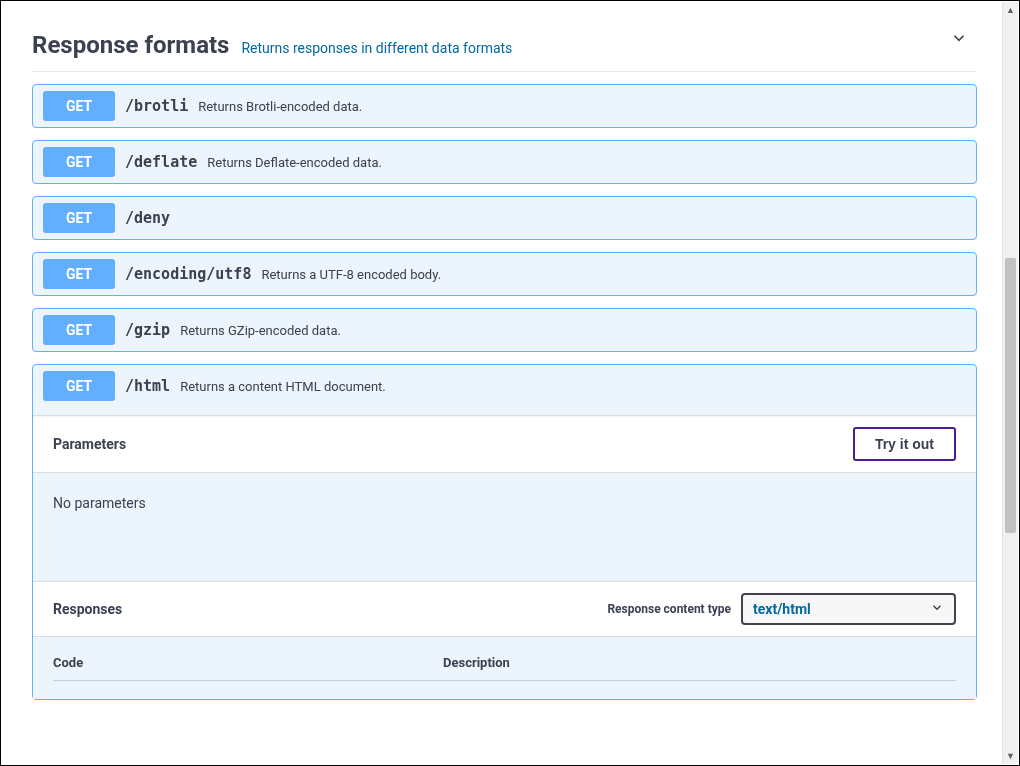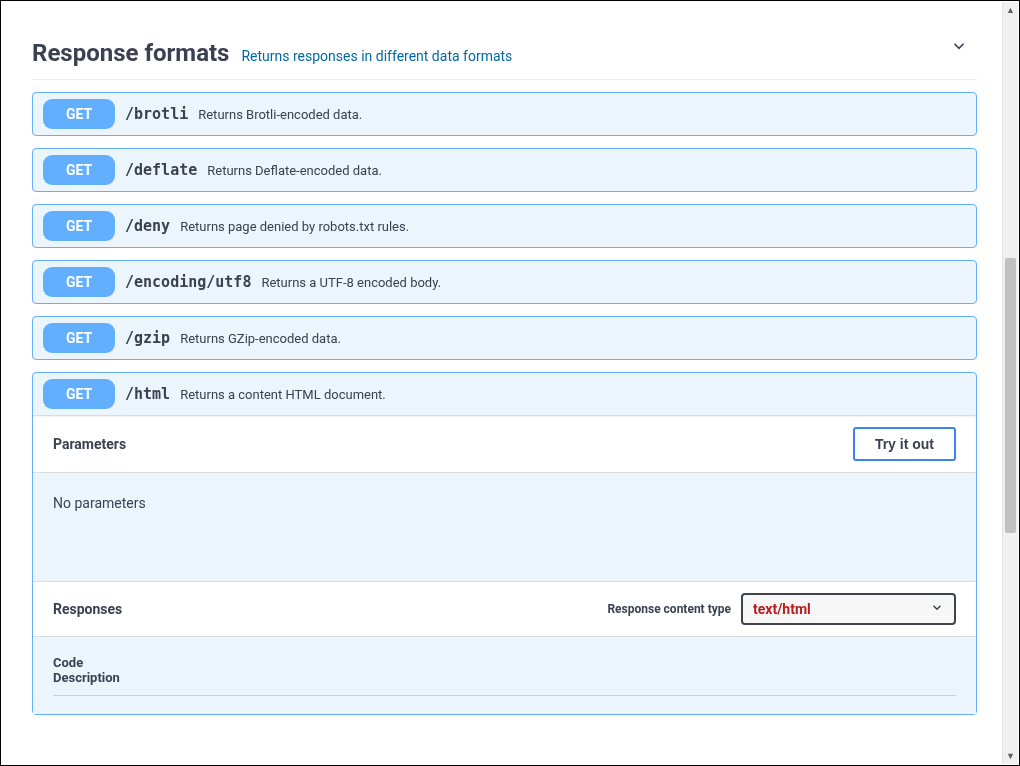--- a/index.html
+++ b/index.html
@@ -13,21 +13,21 @@
     width: 1020px;
     height: 766px;
     border: 1px solid #000;
     position: relative;
     background: #fff;
   }
   .scroll-area {
     position: absolute;
     top: 1px; left: 1px; right: 18px; bottom: 1px;
     overflow-y: auto;
-    padding: 8px 0 30px 0;
+    padding: 0 0 30px 0;
     background: #fff;
   }
   .content {
     padding: 0 24px 0 30px;
   }
   .section-header {
     display: flex;
     align-items: center;
     justify-content: space-between;
     padding: 14px 8px 12px 0;
@@ -68,53 +68,53 @@
     cursor: pointer;
   }
   .method {
     background: #61affe;
     color: #fff;
     font-weight: 700;
     font-size: 14px;
     padding: 7px 0;
     width: 72px;
     text-align: center;
-    border-radius: 9px;
+    border-radius: 3px;
   }
   .path {
     font-family: ui-monospace, SFMono-Regular, Menlo, Consolas, monospace;
     font-size: 15px;
     font-weight: 600;
     color: #3b4151;
   }
   .op-desc {
     font-size: 13px;
     color: #3b4151;
   }
 
-  .op.expanded .op-body { display: block; }
+  .op.expanded .op-body { display: block; margin-top: 8px; }
   .op-body { display: none; }
 
   .params-bar {
     display: flex;
     justify-content: space-between;
     align-items: center;
     background: #fff;
     border-top: 1px solid #d8dde3;
     padding: 11px 20px;
     box-shadow: 0 1px 2px rgba(0,0,0,0.06) inset;
   }
   .params-title {
     font-size: 14px;
     font-weight: 700;
     color: #3b4151;
   }
   .try-btn {
     background: #fff;
-    border: 2px solid #3b82f6;
+    border: 2px solid #4c1d95;
     color: #3b4151;
     font-size: 14px;
     font-weight: 700;
     padding: 7px 20px;
     border-radius: 3px;
     cursor: pointer;
   }
   .no-params {
     padding: 22px 20px 70px;
     font-size: 14px;
@@ -147,41 +147,40 @@
     color: #3b4151;
   }
   .content-type-select {
     position: relative;
     border: 2px solid #41444e;
     border-radius: 4px;
     background: #f7f7f7;
     padding: 6px 38px 6px 10px;
     font-size: 14px;
     font-weight: 700;
-    color: #b91c1c;
+    color: #0369a1;
     min-width: 215px;
     cursor: pointer;
   }
   .content-type-select .sel-chevron {
     position: absolute;
     right: 10px; top: 50%; transform: translateY(-50%);
   }
   .content-type-select .sel-chevron svg {
     width: 14px; height: 14px; stroke: #3b4151; stroke-width: 2.4; fill: none;
   }
 
   .resp-table {
     padding: 18px 20px 0;
     background: #ecf4fc;
   }
   .resp-headers {
     display: flex;
     border-bottom: 1px solid rgba(59,65,81,0.2);
     padding-bottom: 10px;
-    flex-direction: column;
   }
   .col-code { width: 390px; font-size: 13px; font-weight: 700; color: #3b4151; }
   .col-desc { flex: 1; font-size: 13px; font-weight: 700; color: #3b4151; }
   .resp-row {
     display: flex;
     padding: 18px 0 0;
   }
   .code-val { width: 390px; font-size: 14px; color: #3b4151; padding-top: 10px; }
   .desc-box {
     flex: 1;
@@ -253,21 +252,20 @@
           <span class="method">GET</span>
           <span class="path">/deflate</span>
           <span class="op-desc">Returns Deflate-encoded data.</span>
         </div>
       </div>
 
       <div class="op">
         <div class="op-summary">
           <span class="method">GET</span>
           <span class="path">/deny</span>
-          <span class="op-desc">Returns page denied by robots.txt rules.</span>
         </div>
       </div>
 
       <div class="op">
         <div class="op-summary">
           <span class="method">GET</span>
           <span class="path">/encoding/utf8</span>
           <span class="op-desc">Returns a UTF-8 encoded body.</span>
         </div>
       </div>

